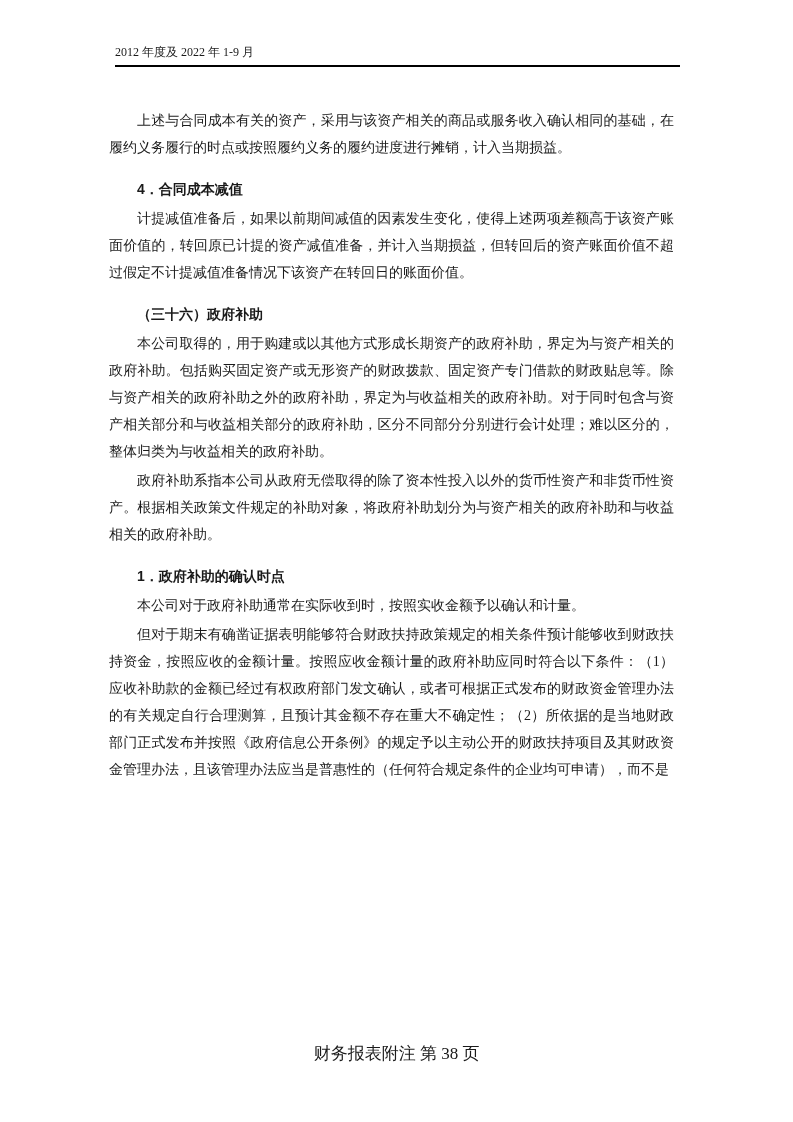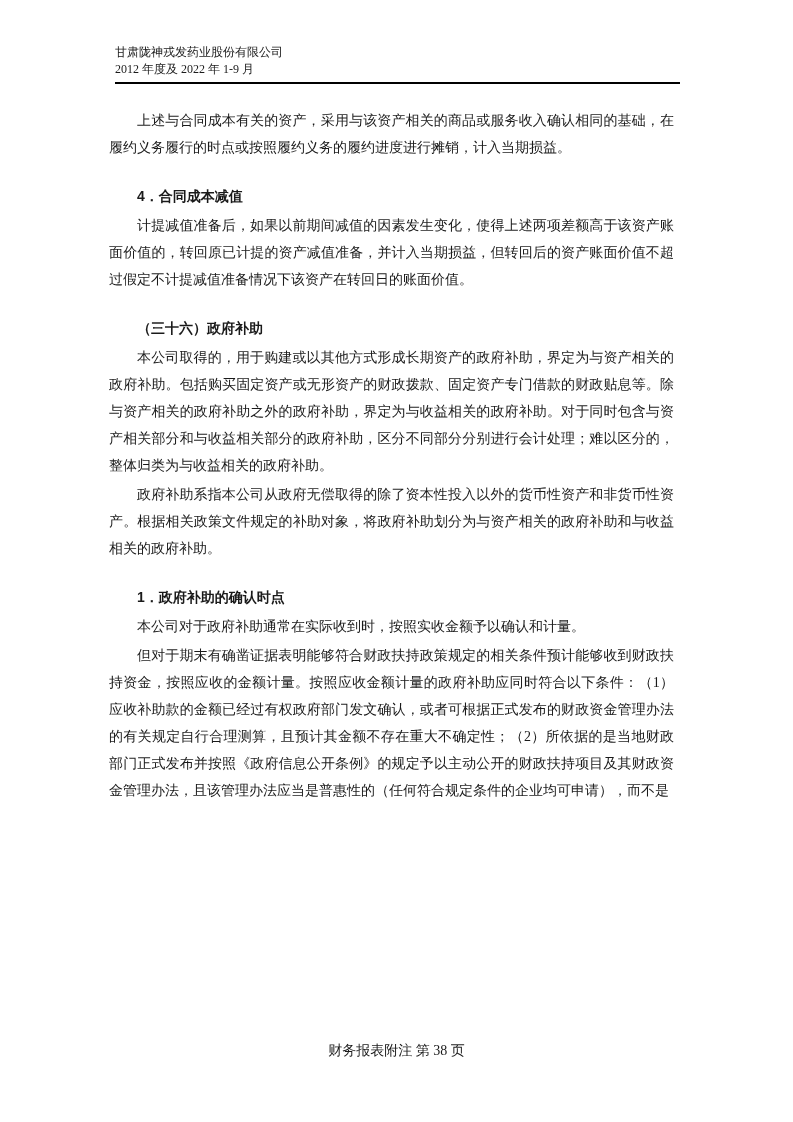--- a/index.html
+++ b/index.html
@@ -40,44 +40,43 @@
     line-height: 27px;
     text-align: justify;
   }
   .doc-body .para {
     margin: 0 0 2px 0;
     text-indent: 2em;
     font-weight: normal;
     font-family: "Liberation Serif", "DejaVu Serif", serif;
   }
   .doc-body .heading {
-    margin: 22px 0 2px 0;
+    margin: 15px 0 2px 0;
     text-indent: 2em;
     font-weight: bold;
     font-size: 14px;
     font-family: "Liberation Sans", "DejaVu Sans", sans-serif;
     text-align: left;
   }
   .doc-footer {
     position: absolute;
     top: 1042px;
     left: 0;
     width: 793px;
     text-align: center;
-    font-size: 14px;
+    font-size: 17px;
     color: #1a1a1a;
   }
 </style>
 </head>
 <body>
 
 <div class="page">
 
   <div class="doc-header">
-    <div class="hline">甘肃陇神戎发药业股份有限公司</div>
     <div class="hline">2012 年度及 2022 年 1-9 月</div>
   </div>
 
   <div class="doc-body">
       <p class="para">上述与合同成本有关的资产，采用与该资产相关的商品或服务收入确认相同的基础，在履约义务履行的时点或按照履约义务的履约进度进行摊销，计入当期损益。</p>
       <h3 class="heading">4．合同成本减值</h3>
       <p class="para">计提减值准备后，如果以前期间减值的因素发生变化，使得上述两项差额高于该资产账面价值的，转回原已计提的资产减值准备，并计入当期损益，但转回后的资产账面价值不超过假定不计提减值准备情况下该资产在转回日的账面价值。</p>
       <h3 class="heading">（三十六）政府补助</h3>
       <p class="para">本公司取得的，用于购建或以其他方式形成长期资产的政府补助，界定为与资产相关的政府补助。包括购买固定资产或无形资产的财政拨款、固定资产专门借款的财政贴息等。除与资产相关的政府补助之外的政府补助，界定为与收益相关的政府补助。对于同时包含与资产相关部分和与收益相关部分的政府补助，区分不同部分分别进行会计处理；难以区分的，整体归类为与收益相关的政府补助。</p>
       <p class="para">政府补助系指本公司从政府无偿取得的除了资本性投入以外的货币性资产和非货币性资产。根据相关政策文件规定的补助对象，将政府补助划分为与资产相关的政府补助和与收益相关的政府补助。</p>

